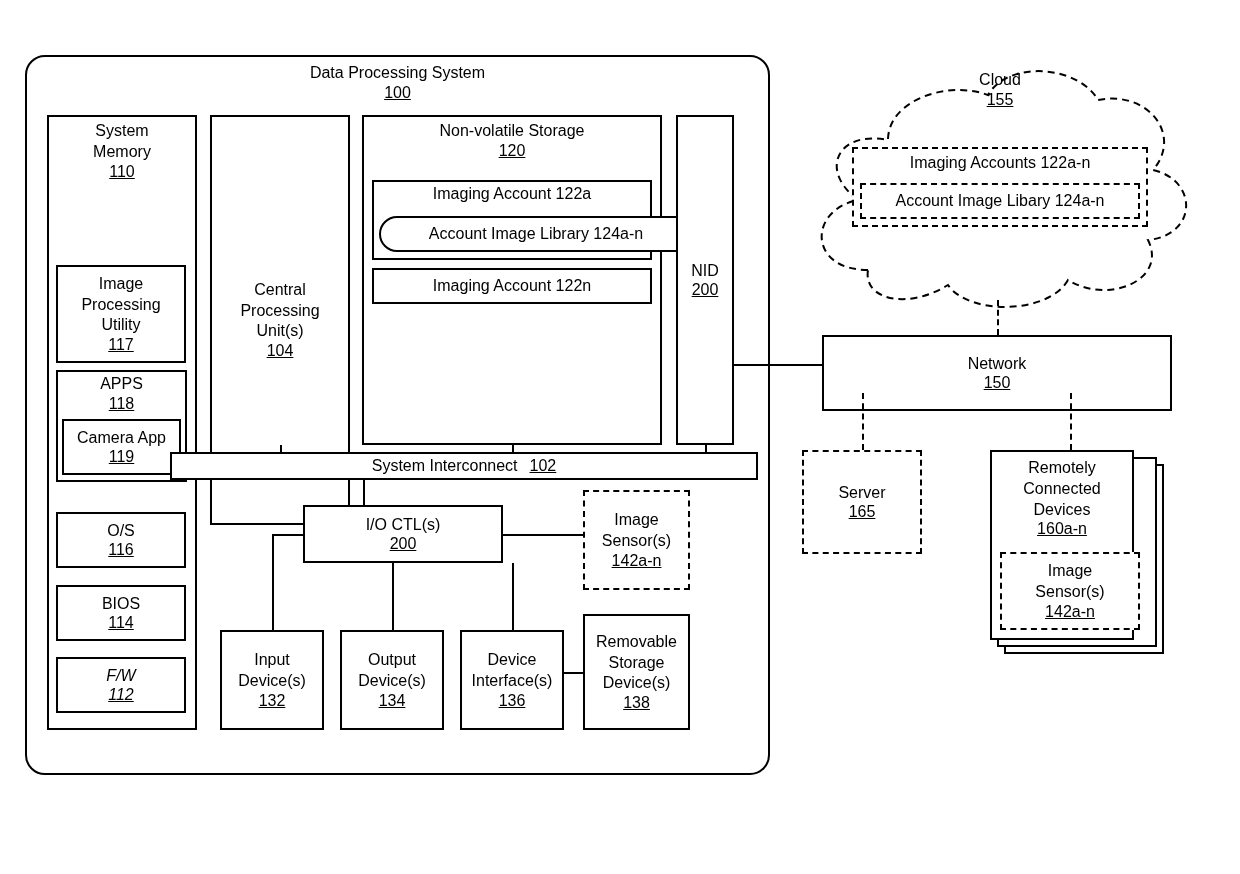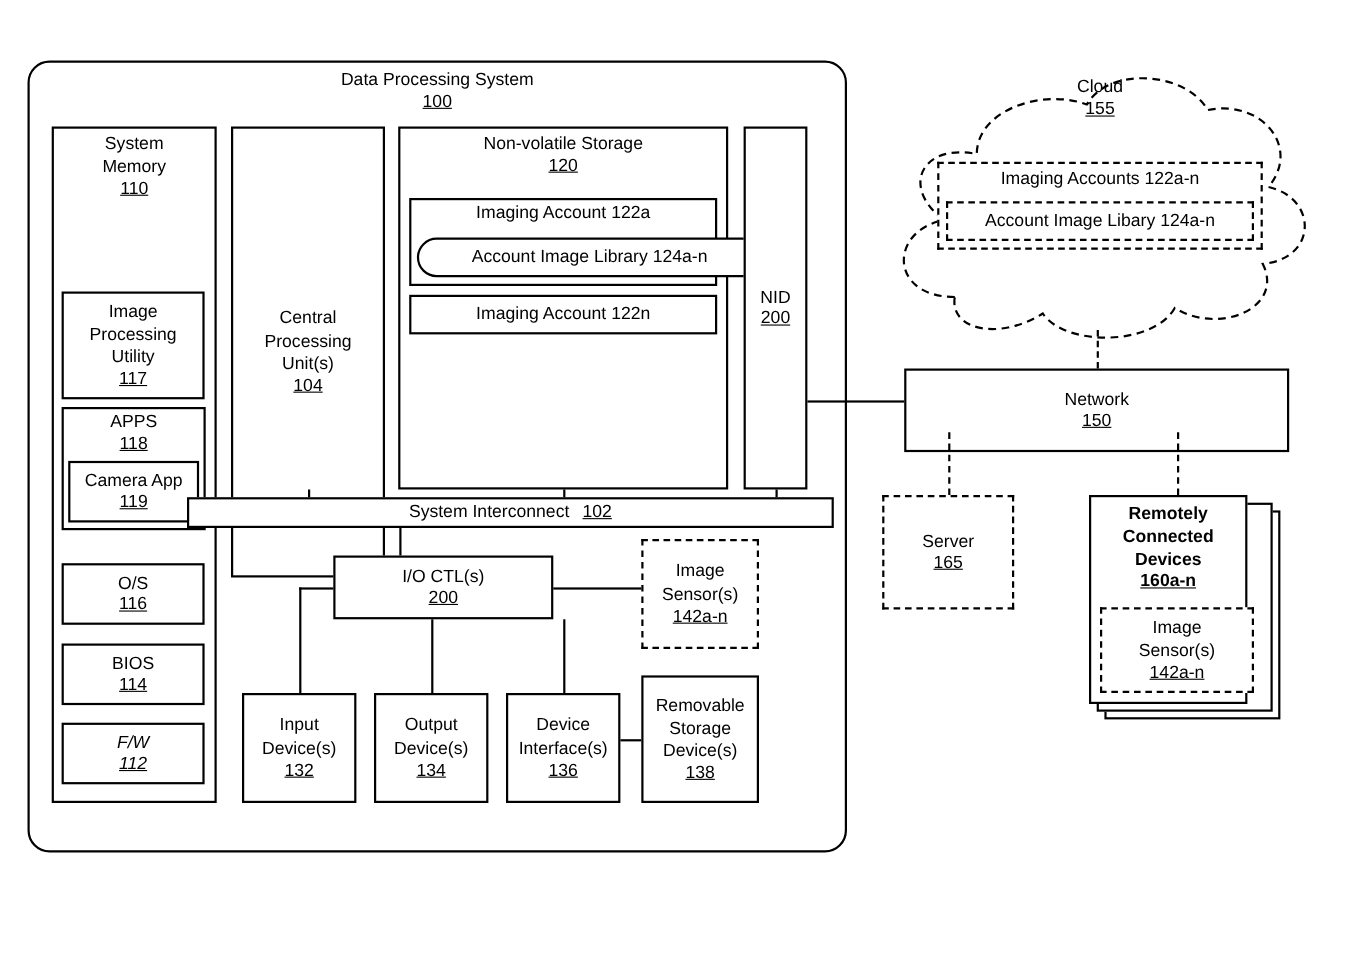--- a/index.html
+++ b/index.html
@@ -201,21 +201,21 @@
   <div class="num">150</div>
 </div>
 
 <div class="box dashed center" style="left:802px; top:450px; width:120px; height:104px;">
   <div class="label">Server</div>
   <div class="num">165</div>
 </div>
 
 <div class="stackpage" style="left:1004px; top:464px; width:160px; height:190px;"></div>
 <div class="stackpage" style="left:997px; top:457px; width:160px; height:190px;"></div>
-<div class="box" style="left:990px; top:450px; width:144px; height:190px; padding-top:6px;font-weight:bold;">
+<div class="box" style="left:990px; top:450px; width:144px; height:190px; padding-top:6px;">
   <div class="label">Remotely</div>
   <div class="label">Connected</div>
   <div class="label">Devices</div>
   <div class="num">160a-n</div>
 </div>
 <div class="box dashed center" style="left:1000px; top:552px; width:140px; height:78px;">
   <div class="label">Image</div>
   <div class="label">Sensor(s)</div>
   <div class="num">142a-n</div>
 </div>

